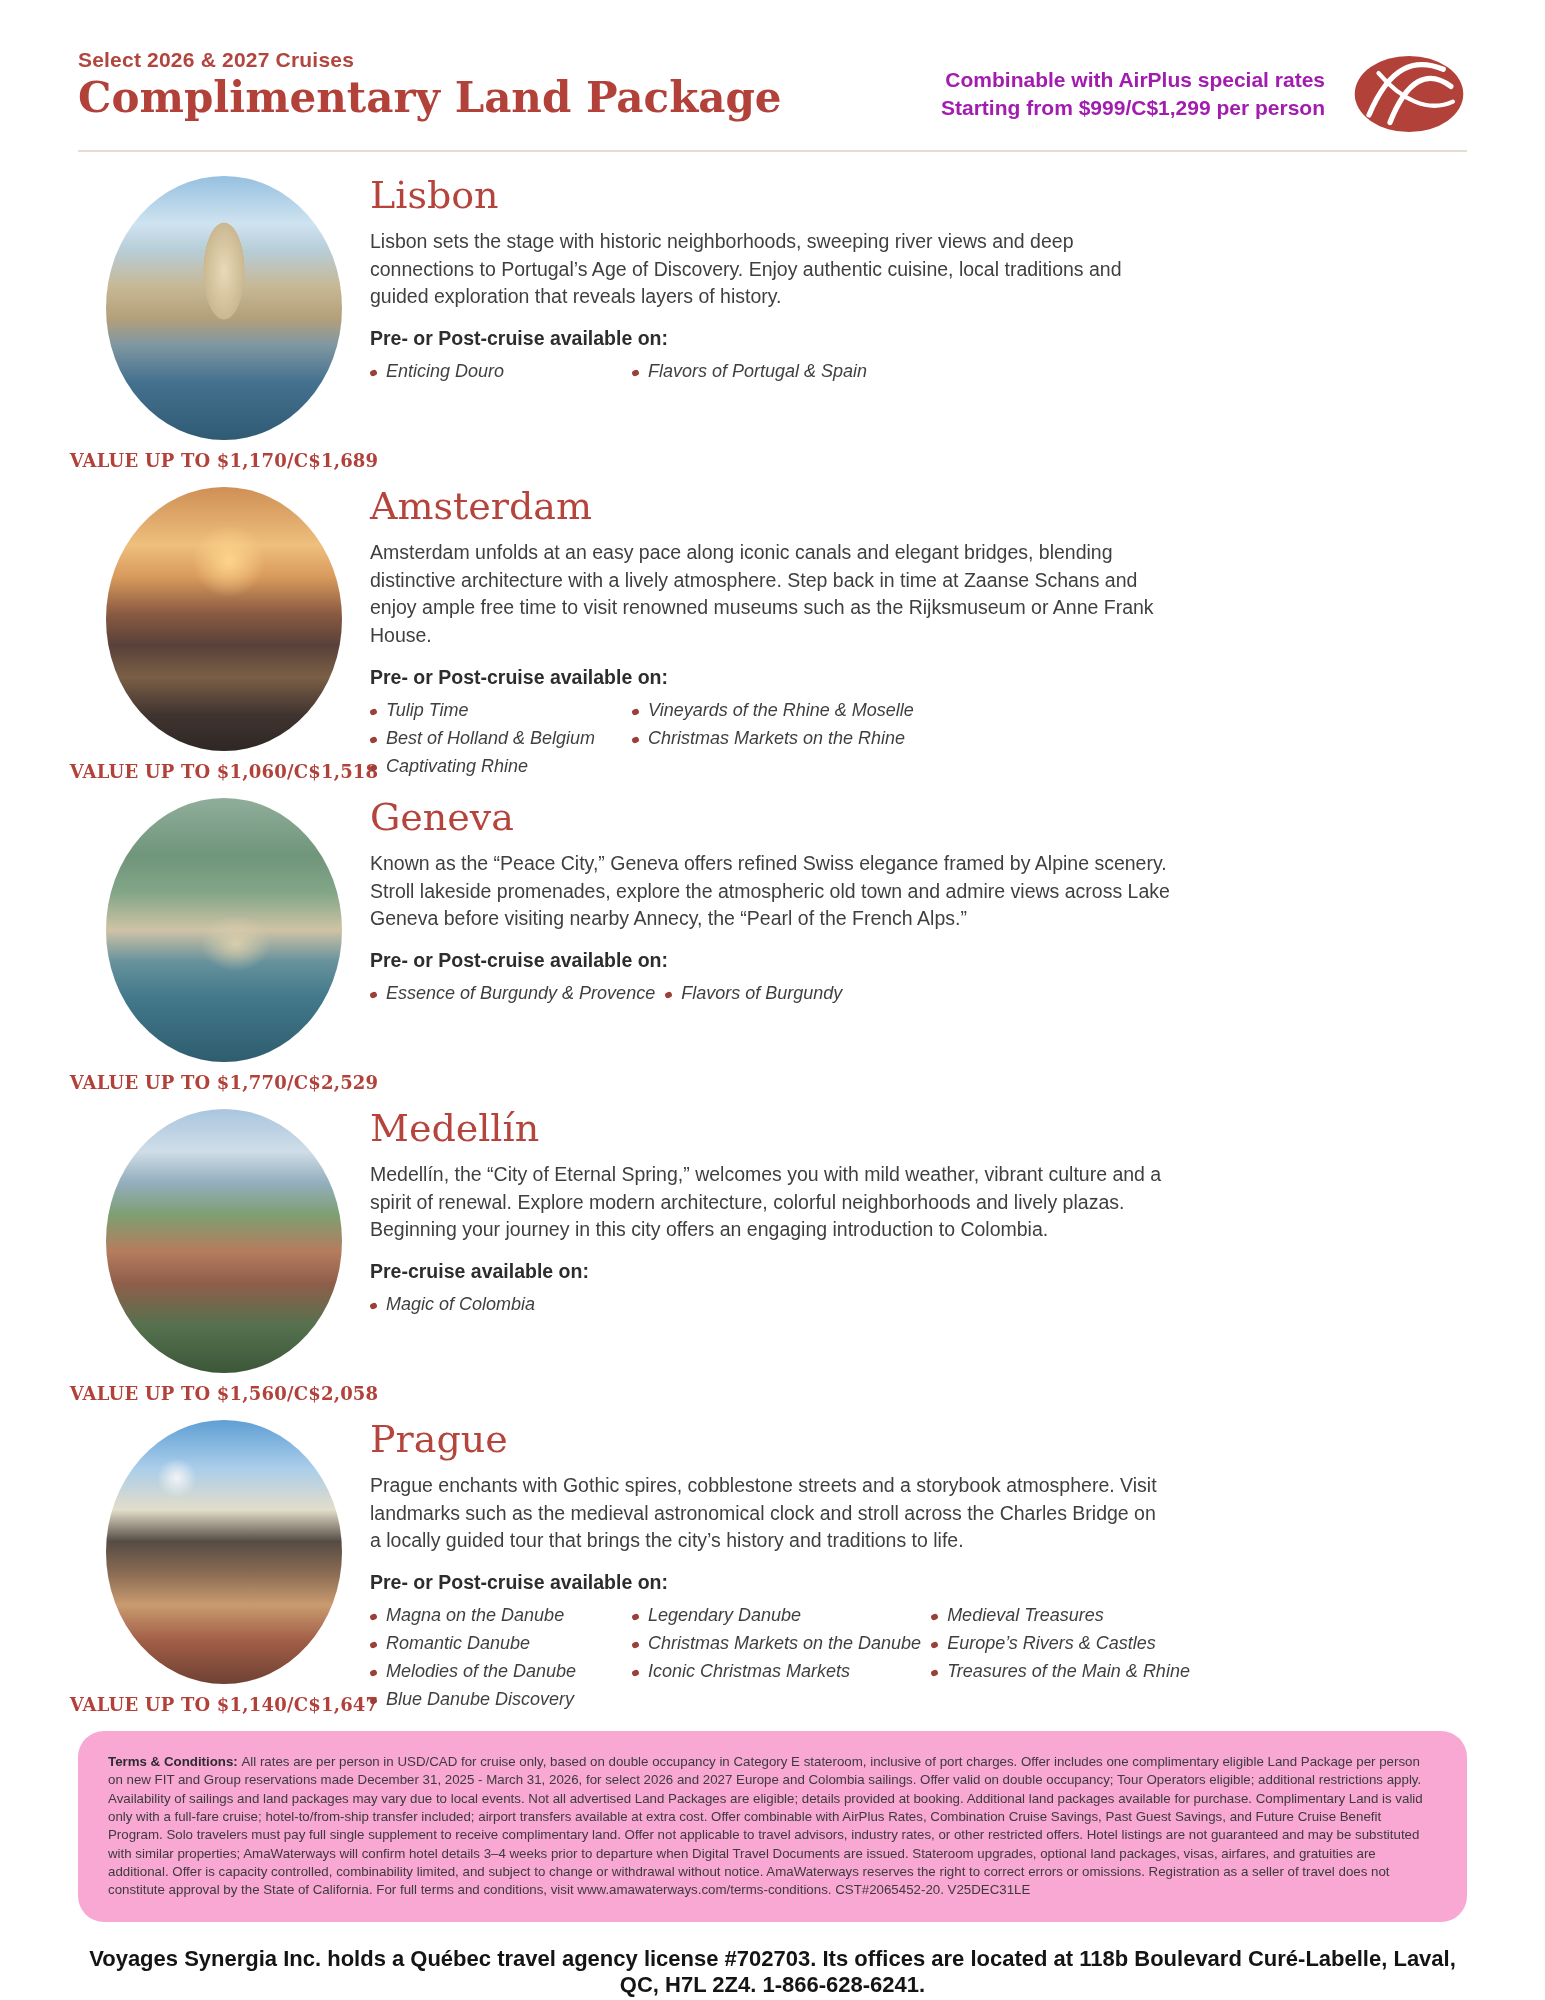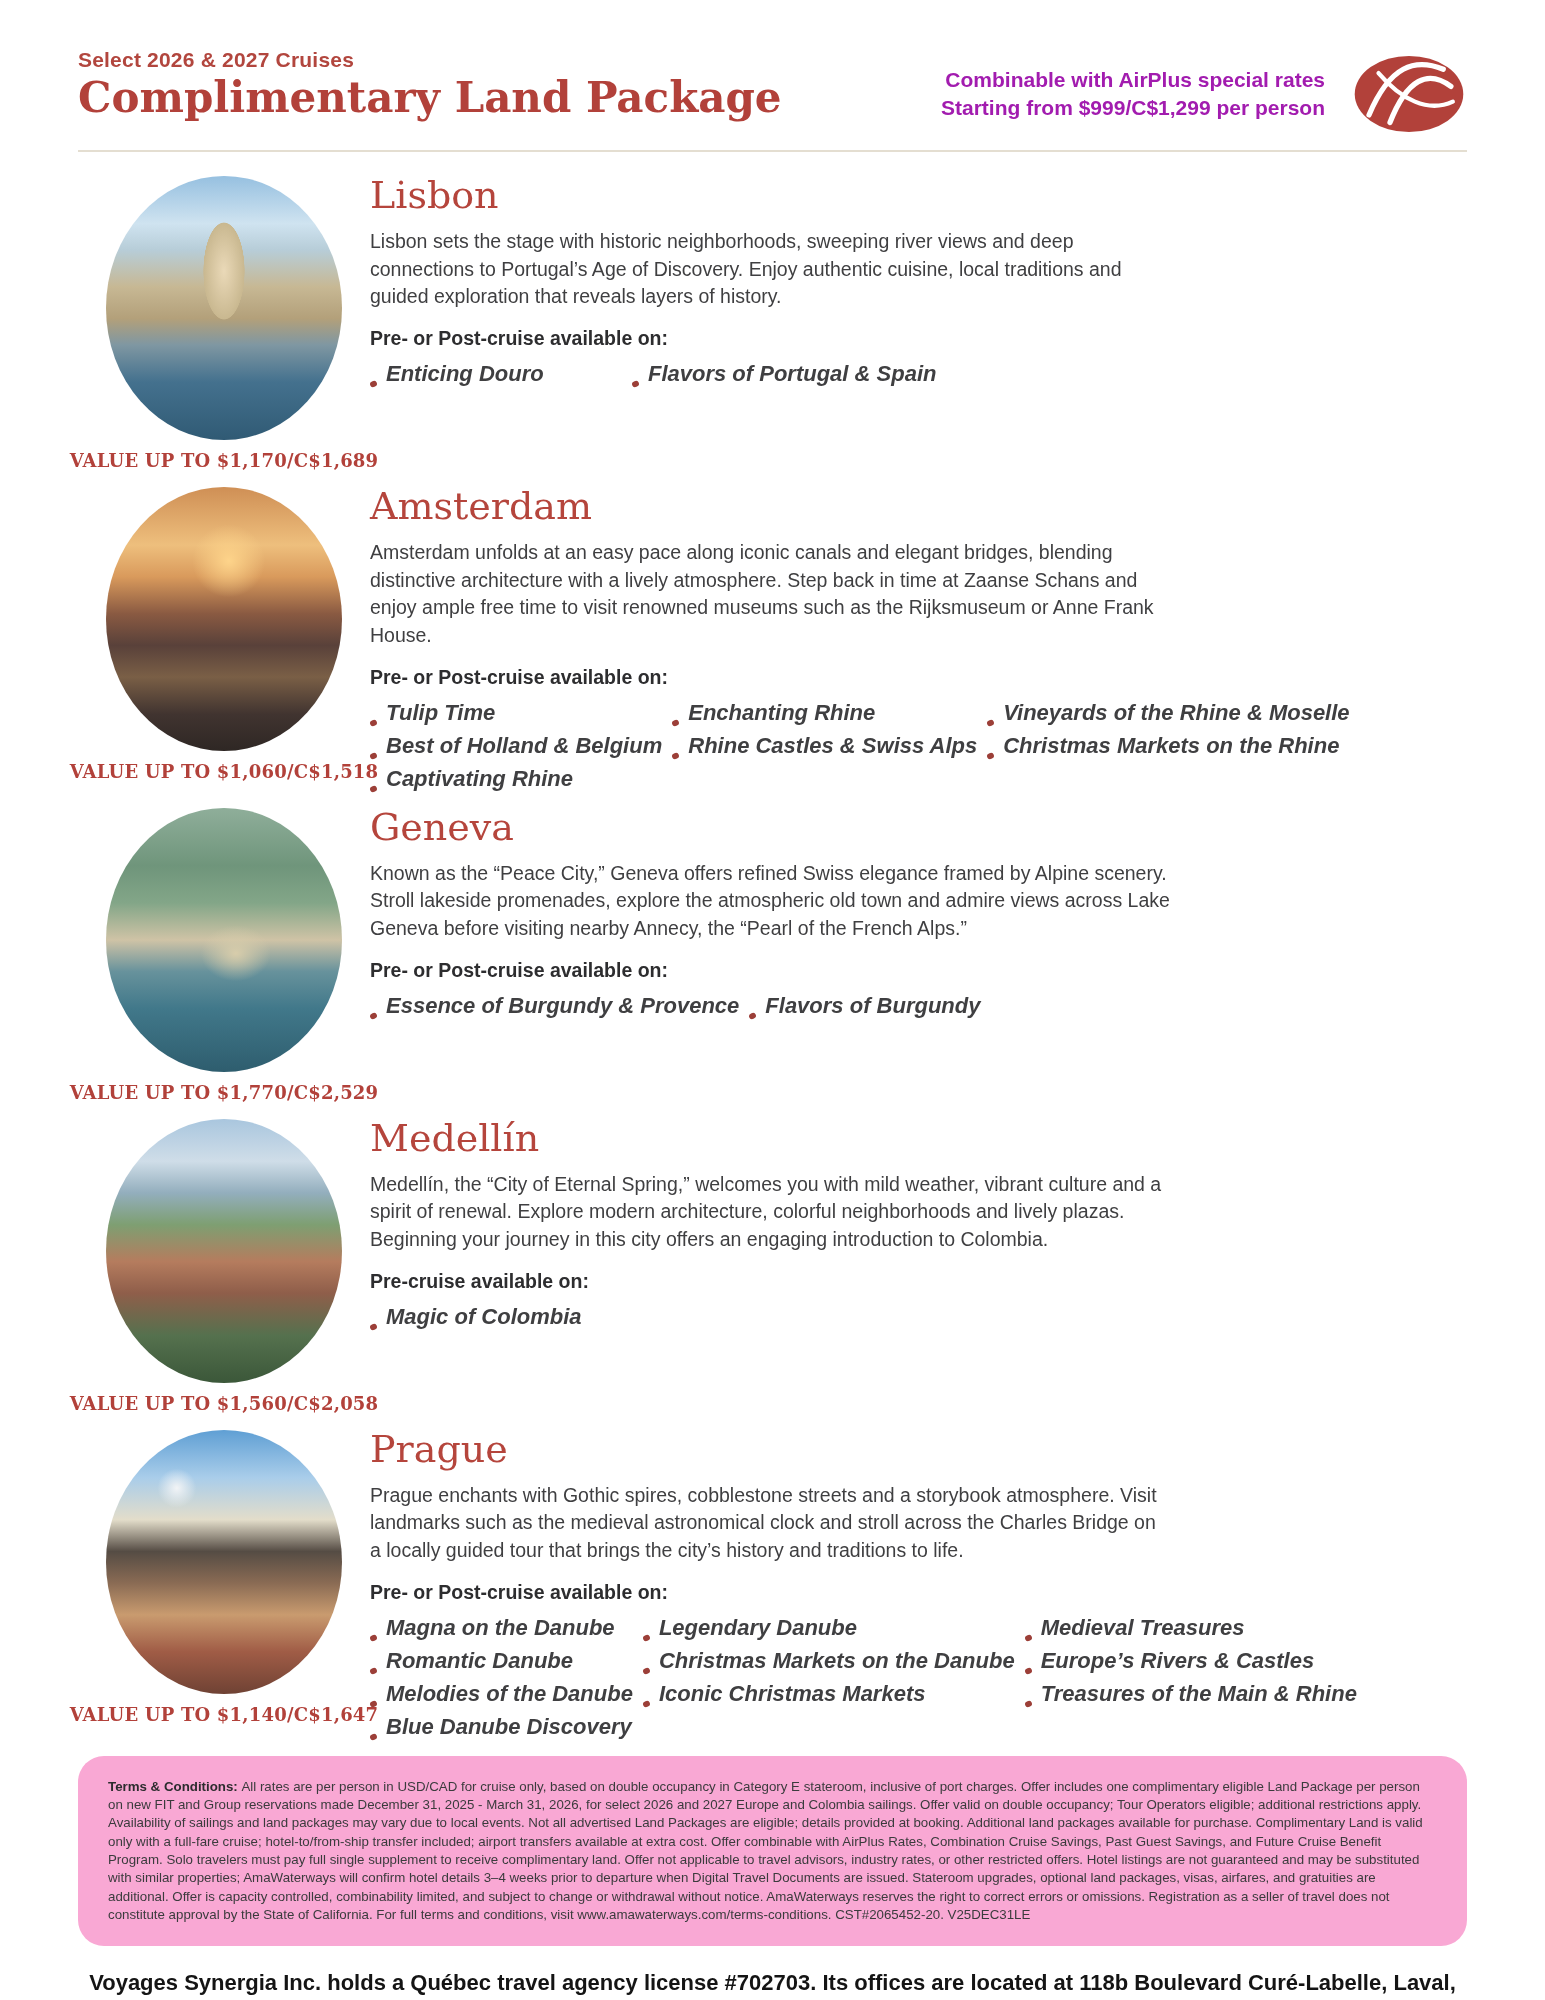--- a/index.html
+++ b/index.html
@@ -27,22 +27,22 @@
   .value{margin-top:10px;font-family:"DejaVu Serif","Liberation Serif",serif;
     font-weight:bold;color:#b2413a;font-size:18px;letter-spacing:.2px;white-space:nowrap;}
   .content{flex:1;min-width:0;padding-top:0;}
   .city{font-family:"DejaVu Serif","Liberation Serif",serif;color:#b5453c;
     font-size:38px;font-weight:400;line-height:1.05;margin:0 0 12px 0;}
   .desc{font-size:19.5px;line-height:1.42;max-width:800px;margin:0 0 16px 0;color:#3f3f41;}
   .avail{font-weight:bold;font-size:19.5px;color:#2d2d2f;margin:0 0 11px 0;}
   .cols{display:flex;}
   .col{display:flex;flex-direction:column;gap:7px;flex:0 0 262px;}
   .col:last-child{flex:0 1 auto;}
-  .item{font-style:italic;font-size:22px;color:#3f3f41;white-space:nowrap;
-    display:flex;align-items:flex-end;gap:9px;padding-right:10px;font-weight:bold;}
+  .item{font-style:italic;font-size:18px;color:#3f3f41;white-space:nowrap;
+    display:flex;align-items:center;gap:9px;padding-right:10px;}
   .dot{width:7px;height:6px;border-radius:50%;background:#9c3f38;flex:0 0 7px;
     transform:rotate(-20deg);margin-top:3px;}
 
   
   .ph-lisbon{background:
     radial-gradient(ellipse 34px 80px at 50% 36%, #ead9b8 0%, #c9b890 60%, rgba(0,0,0,0) 61%),
     linear-gradient(180deg,#96c0e0 0%,#cfe3f0 18%,#b7cdd8 28%,#c7b894 42%,#b3a07a 54%,#7f97a2 64%,#44718e 78%,#305a74 100%);}
   .ph-amsterdam{background:
     radial-gradient(circle 52px at 52% 28%, rgba(255,214,140,.95) 0%, rgba(255,214,140,0) 70%),
     linear-gradient(180deg,#cf8f55 0%,#eebf7d 22%,#d99a5c 34%,#8a5a42 48%,#59413a 60%,#7a5f46 72%,#413430 86%,#2e2724 100%);}
@@ -132,30 +132,20 @@
               <span>Best of Holland &amp; Belgium</span>
             </div>
           <div class="item">
               <span class="dot"></span>
               <span>Captivating Rhine</span>
             </div>
         </div>
         <div class="col">
           <div class="item">
               <span class="dot"></span>
-              <span>Enchanting Rhine</span>
-            </div>
-          <div class="item">
-              <span class="dot"></span>
-              <span>Rhine Castles &amp; Swiss Alps</span>
-            </div>
-        </div>
-        <div class="col">
-          <div class="item">
-              <span class="dot"></span>
               <span>Vineyards of the Rhine &amp; Moselle</span>
             </div>
           <div class="item">
               <span class="dot"></span>
               <span>Christmas Markets on the Rhine</span>
             </div>
         </div>
       </div>
     </div>
   </div>

